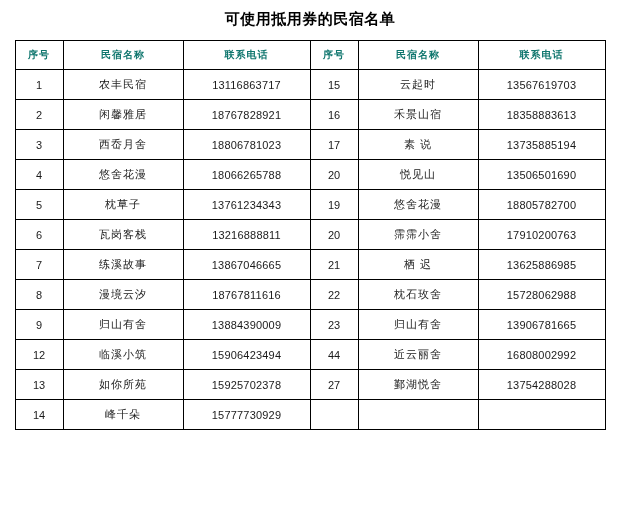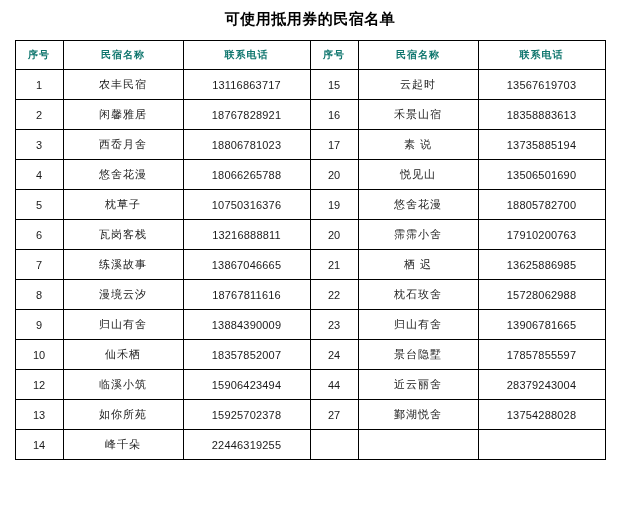--- a/index.html
+++ b/index.html
@@ -117,21 +117,21 @@
           <td class="idx">4</td>
           <td class="name">悠舍花漫</td>
           <td class="phone">18066265788</td>
           <td class="idx">20</td>
           <td class="name">悦见山</td>
           <td class="phone">13506501690</td>
         </tr>
         <tr>
           <td class="idx">5</td>
           <td class="name">枕草子</td>
-          <td class="phone">10750316376</td>
+          <td class="phone">13761234343</td>
           <td class="idx">19</td>
           <td class="name">悠舍花漫</td>
           <td class="phone">18805782700</td>
         </tr>
         <tr>
           <td class="idx">6</td>
           <td class="name">瓦岗客栈</td>
           <td class="phone">13216888811</td>
           <td class="idx">20</td>
           <td class="name">霈霈小舍</td>
@@ -155,47 +155,39 @@
         </tr>
         <tr>
           <td class="idx">9</td>
           <td class="name">归山有舍</td>
           <td class="phone">13884390009</td>
           <td class="idx">23</td>
           <td class="name">归山有舍</td>
           <td class="phone">13906781665</td>
         </tr>
         <tr>
-          <td class="idx">10</td>
-          <td class="name">仙禾栖</td>
-          <td class="phone">18357852007</td>
-          <td class="idx">24</td>
-          <td class="name">景台隐墅</td>
-          <td class="phone">17857855597</td>
-        </tr>
-        <tr>
           <td class="idx">12</td>
           <td class="name">临溪小筑</td>
           <td class="phone">15906423494</td>
           <td class="idx">44</td>
           <td class="name">近云丽舍</td>
-          <td class="phone">28379243004</td>
+          <td class="phone">16808002992</td>
         </tr>
         <tr>
           <td class="idx">13</td>
           <td class="name">如你所苑</td>
           <td class="phone">15925702378</td>
           <td class="idx">27</td>
           <td class="name">鄞湖悦舍</td>
           <td class="phone">13754288028</td>
         </tr>
         <tr>
           <td class="idx">14</td>
           <td class="name">峰千朵</td>
-          <td class="phone">22446319255</td>
+          <td class="phone">15777730929</td>
           <td class="idx"></td>
           <td class="name"></td>
           <td class="phone"></td>
         </tr>
       </tbody>
   </table>
 
 </div>
 
 </body></html>

